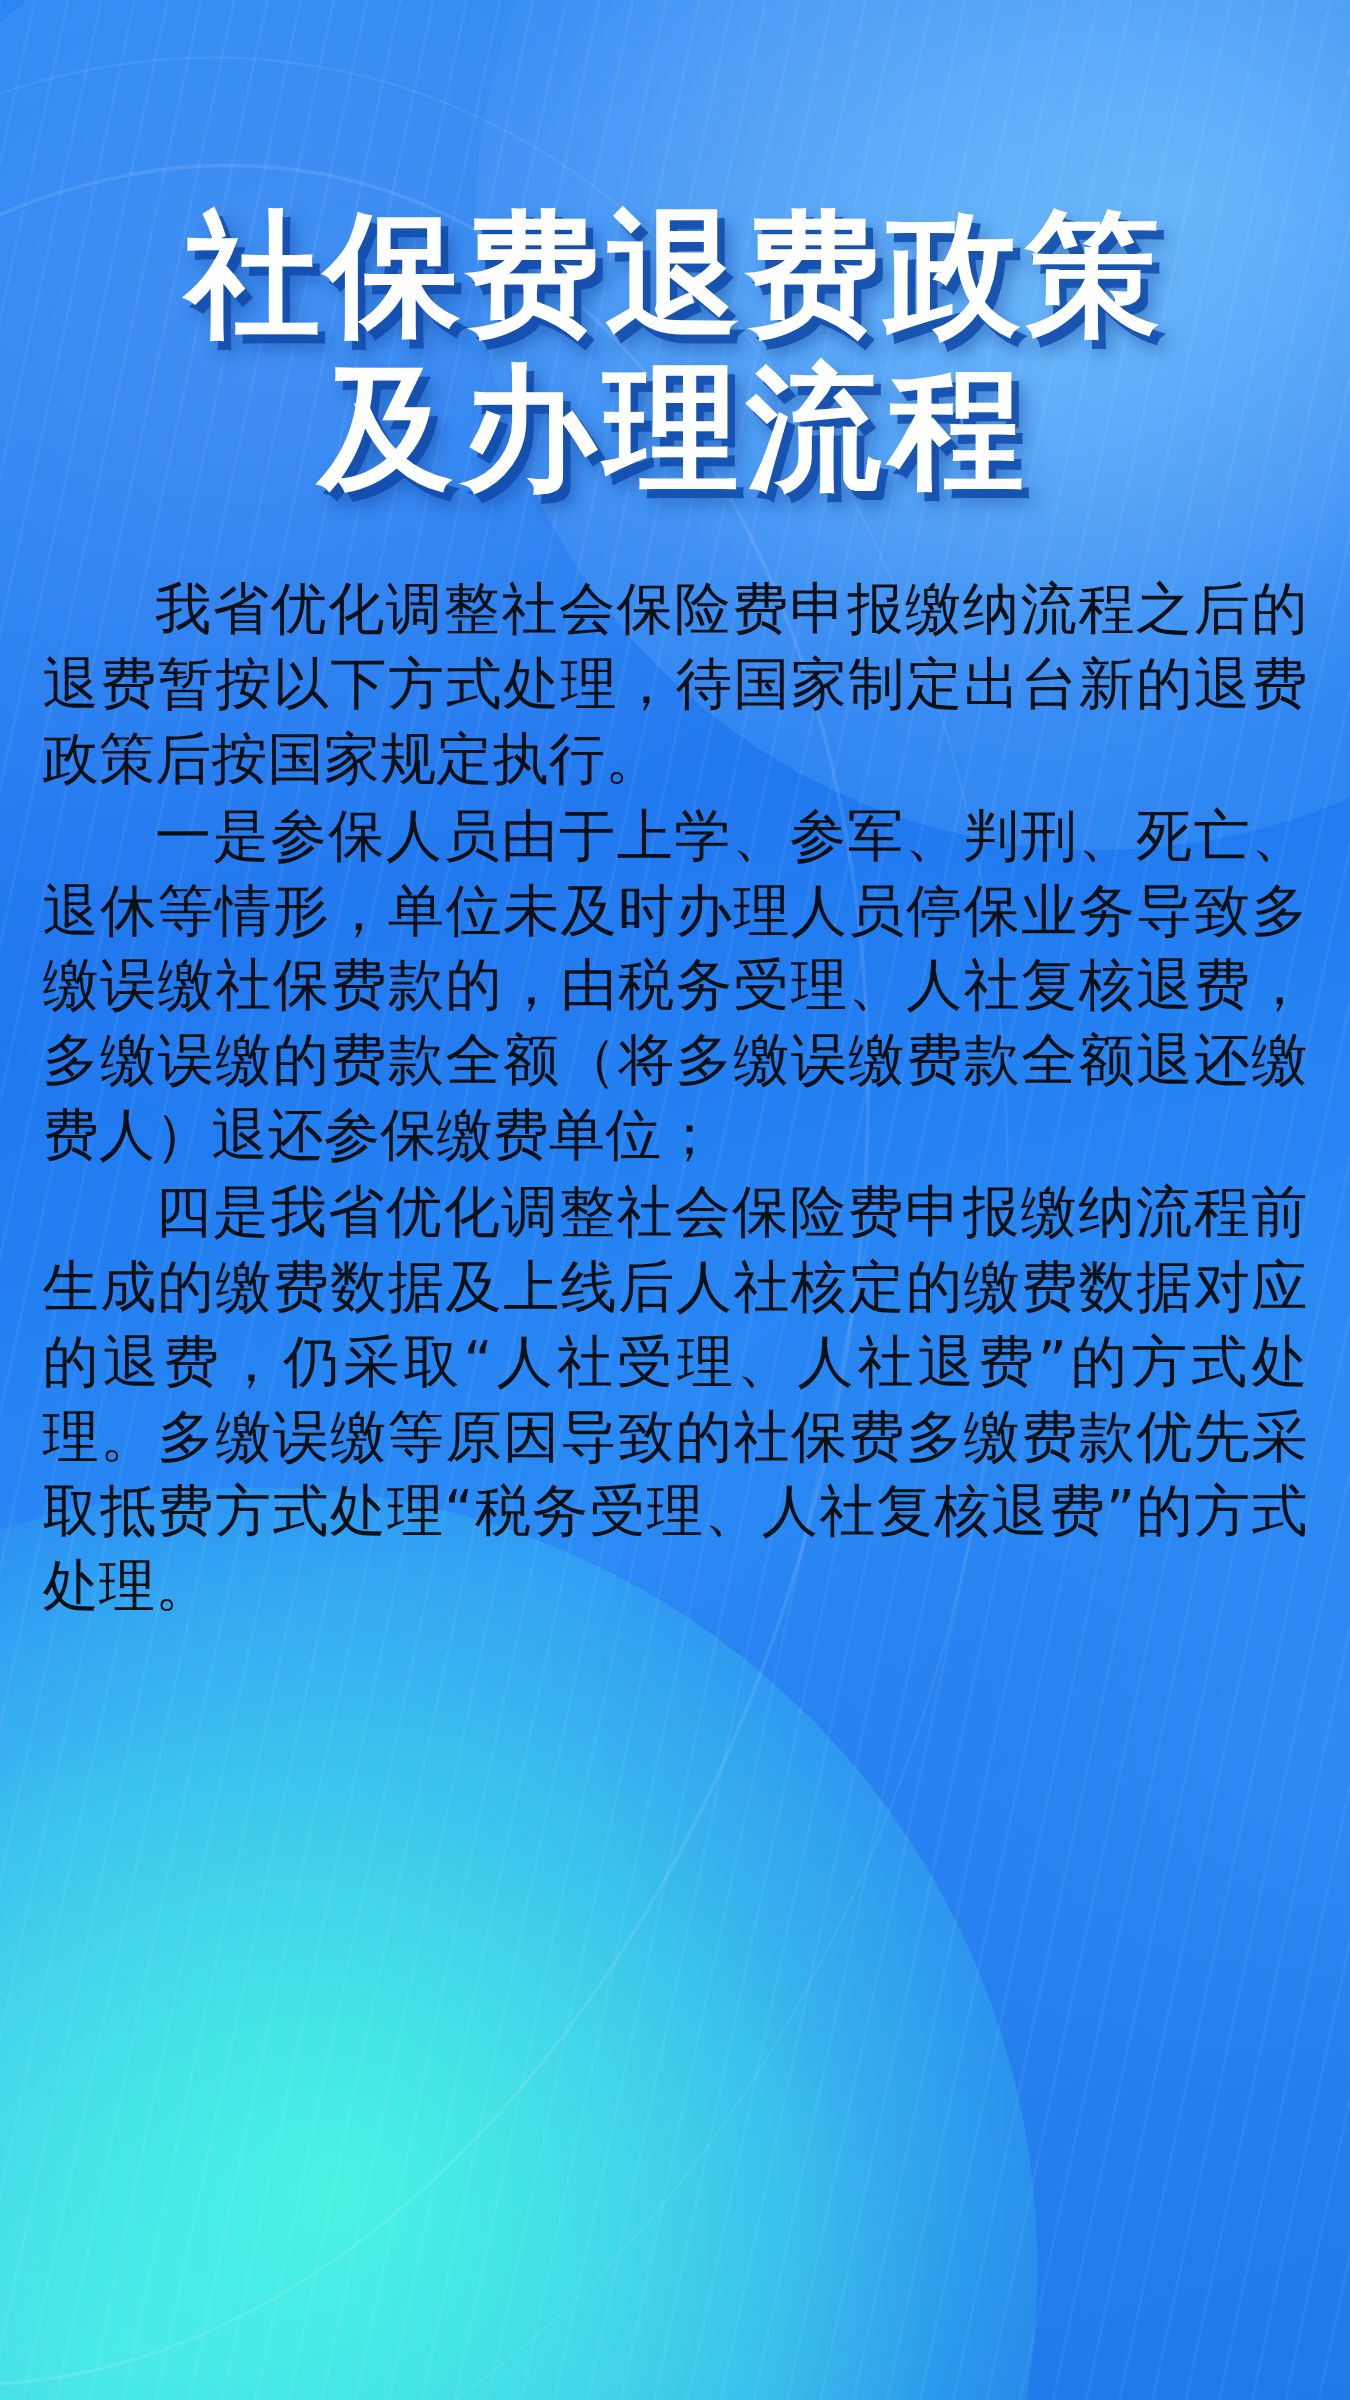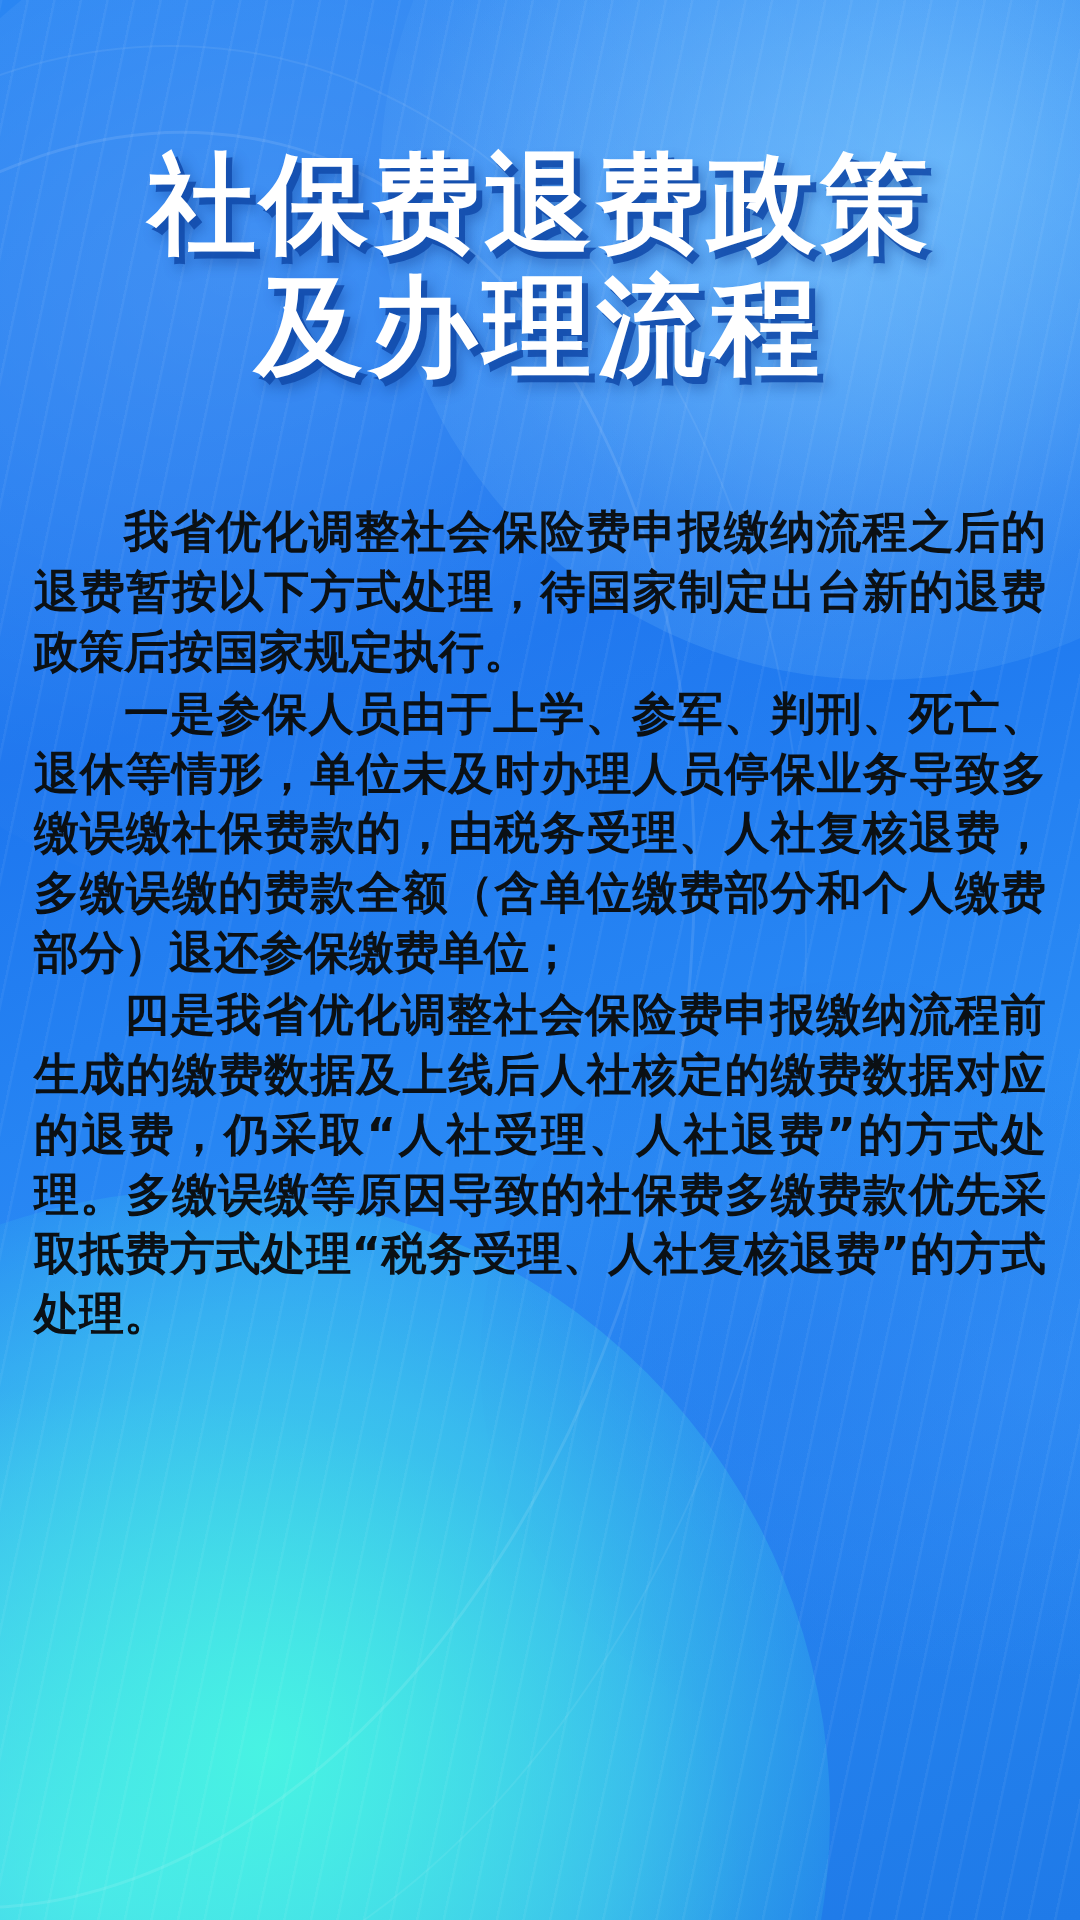--- a/index.html
+++ b/index.html
@@ -75,21 +75,21 @@
     width:1400px; height:2000px;
     border-radius:50%;
     border:2px solid rgba(255,255,255,0.07);
     transform:rotate(8deg);
   }
 
   
   .page {
     position:relative;
     width:1080px; height:1920px;
-    padding:0 34px;
+    padding:17px 34px;
     display:flex;
     flex-direction:column;
   }
 
   .title-block {
     margin-top:142px;
     text-align:center;
     user-select:none;
   }
   .title-line {
@@ -99,23 +99,22 @@
     letter-spacing:4px;
     color:#ffffff;
     text-shadow:
       6px 7px 0 rgba(16,74,170,0.85),
       9px 11px 14px rgba(10,50,130,0.45);
     font-family:"DejaVu Sans", sans-serif;
   }
   .title-line.second { letter-spacing:6px; }
 
   .body-block {
-    margin-top:114px;
+    margin-top:52px;
     color:#0c1116;
-    font-weight:bold;
   }
   .para {
     font-size:45px;
     line-height:1.33;
     text-align:justify;
     text-align-last:left;
     text-indent:90px;
     color:#0b1014;
     font-family:"DejaVu Sans", sans-serif;
     letter-spacing:0px;
@@ -137,17 +136,17 @@
 
 <div class="page">
 
   <div class="title-block">
     <div class="title-line first">社保费退费政策</div>
     <div class="title-line second">及办理流程</div>
   </div>
 
   <div class="body-block">
     <p class="para">我省优化调整社会保险费申报缴纳流程之后的退费暂按以下方式处理，待国家制定出台新的退费政策后按国家规定执行。</p>
-    <p class="para">一是参保人员由于上学、参军、判刑、死亡、退休等情形，单位未及时办理人员停保业务导致多缴误缴社保费款的，由税务受理、人社复核退费，多缴误缴的费款全额（含单位缴费部分和个人缴费部分）退还参保缴费单位；</p>
+    <p class="para">一是参保人员由于上学、参军、判刑、死亡、退休等情形，单位未及时办理人员停保业务导致多缴误缴社保费款的，由税务受理、人社复核退费，多缴误缴的费款全额（将多缴误缴费款全额退还缴费人）退还参保缴费单位；</p>
     <p class="para">四是我省优化调整社会保险费申报缴纳流程前生成的缴费数据及上线后人社核定的缴费数据对应的退费，仍采取“人社受理、人社退费”的方式处理。多缴误缴等原因导致的社保费多缴费款优先采取抵费方式处理“税务受理、人社复核退费”的方式处理。</p>
   </div>
 
 </div>
 
 </body></html>

